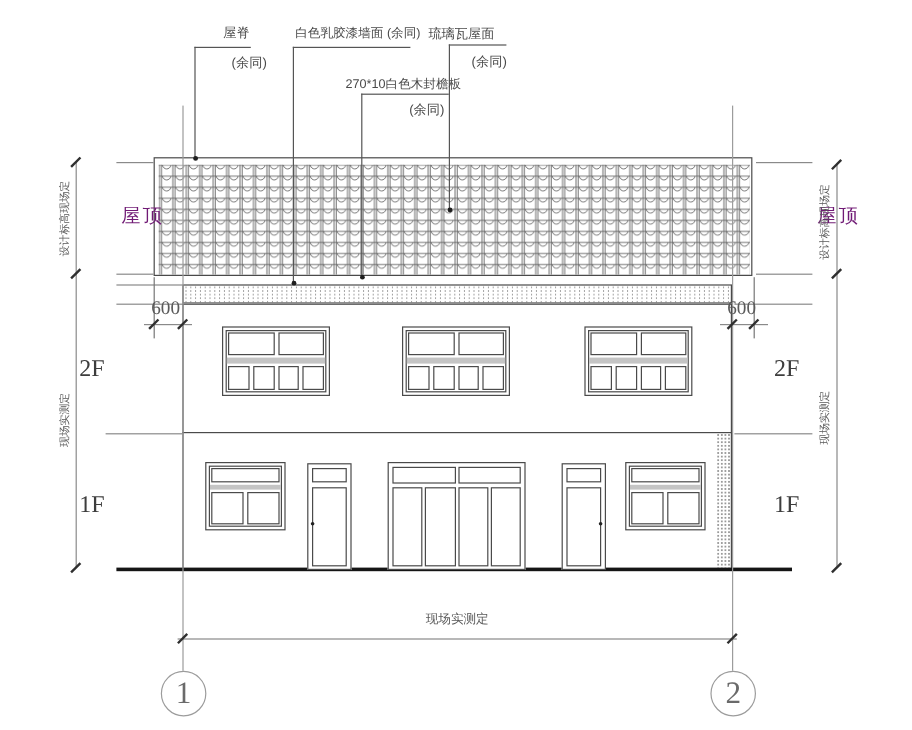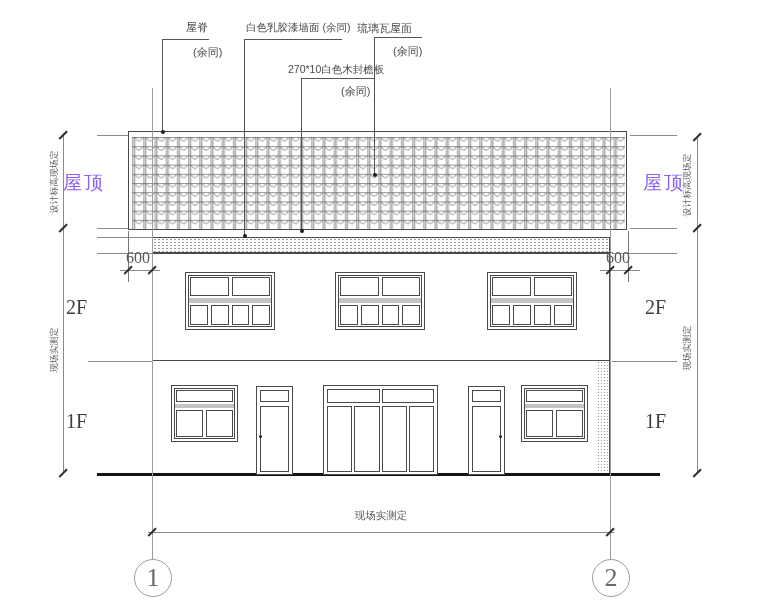--- a/index.html
+++ b/index.html
@@ -15,21 +15,21 @@
   .hline{position:absolute;height:1px;background:var(--dim);}
   .vline{position:absolute;width:1px;background:var(--dim);}
   .lead-h{position:absolute;height:1px;background:#555;}
   .lead-v{position:absolute;width:1px;background:#555;}
   .tick{position:absolute;width:11px;height:1.6px;background:#2f2f2f;
         transform:translate(-50%,-50%) rotate(-45deg);}
   .ldot{position:absolute;width:4px;height:4px;border-radius:50%;background:#1f1f1f;
         transform:translate(-50%,-50%);}
 
   .ann{position:absolute;font-size:11px;white-space:nowrap;color:var(--txt);}
-  .lvl{position:absolute;font-size:19px;letter-spacing:2px;color:#8b5cf6;white-space:nowrap;}
+  .lvl{position:absolute;font-size:16px;letter-spacing:2px;color:#701a75;white-space:nowrap;margin-left:38px;}
   .flr{position:absolute;font-size:20px;color:#3d3d3d;
        font-family:"Liberation Serif","DejaVu Serif",serif;}
   .dimnum{position:absolute;font-size:16px;color:#5a5a5a;
        font-family:"Liberation Serif","DejaVu Serif",serif;}
   .vtext{position:absolute;width:90px;height:12px;font-size:9px;color:#5a5a5a;
        text-align:center;line-height:12px;transform:rotate(-90deg);white-space:nowrap;}
   .btext{position:absolute;font-size:10.5px;color:#5a5a5a;text-align:center;}
 
   
   #roof{position:absolute;left:128px;top:131px;width:499px;height:99px;

